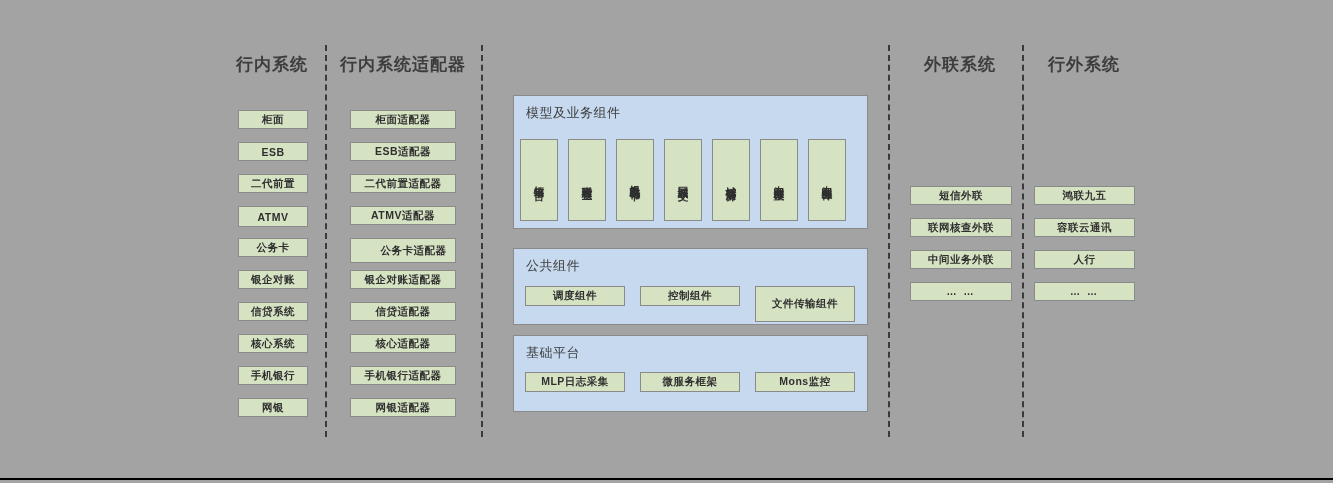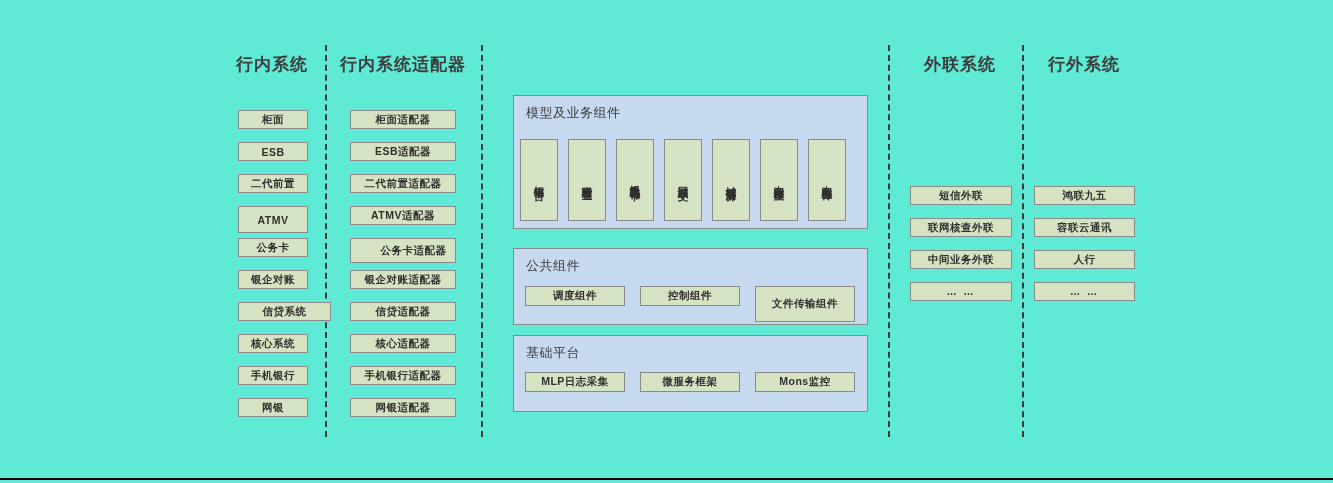--- a/index.html
+++ b/index.html
@@ -9,21 +9,21 @@
     background: #ffffff;
   }
   body {
     font-family: "Liberation Sans", "DejaVu Sans", sans-serif;
     color: #333333;
   }
   #canvas {
     position: relative;
     width: 1333px;
     height: 483px;
-    background: #5eead4;
+    background: #a3a3a3;
     overflow: hidden;
   }
 
   
   .divider {
     position: absolute;
     width: 0;
     border-left: 2px dashed #3a3a3a;
     top: 45px;
     height: 392px;
@@ -119,24 +119,24 @@
       <div class="divider" style="left: 481px;"></div>
       <div class="divider" style="left: 888px;"></div>
       <div class="divider" style="left: 1022px;"></div>
     </div>
 
   <div id="columns-layer">
       <div class="col-title" style="left: 228px; top: 55px; width: 88px;">行内系统</div>
       <div class="gbox" style="left: 238px; top: 110px; width: 70px; height: 19px;">柜面</div>
       <div class="gbox" style="left: 238px; top: 142px; width: 70px; height: 19px;">ESB</div>
       <div class="gbox" style="left: 238px; top: 174px; width: 70px; height: 19px;">二代前置</div>
-      <div class="gbox" style="left: 238px; top: 206px; width: 70px; height: 27px;">ATMV</div>
+      <div class="gbox" style="left: 238px; top: 206px; width: 70px; height: 21px;">ATMV</div>
       <div class="gbox" style="left: 238px; top: 238px; width: 70px; height: 19px;">公务卡</div>
       <div class="gbox" style="left: 238px; top: 270px; width: 70px; height: 19px;">银企对账</div>
-      <div class="gbox" style="left: 238px; top: 302px; width: 93px; height: 19px;">信贷系统</div>
+      <div class="gbox" style="left: 238px; top: 302px; width: 70px; height: 19px;">信贷系统</div>
       <div class="gbox" style="left: 238px; top: 334px; width: 70px; height: 19px;">核心系统</div>
       <div class="gbox" style="left: 238px; top: 366px; width: 70px; height: 19px;">手机银行</div>
       <div class="gbox" style="left: 238px; top: 398px; width: 70px; height: 19px;">网银</div>
       <div class="col-title" style="left: 338px; top: 55px; width: 130px;">行内系统适配器</div>
       <div class="gbox" style="left: 350px; top: 110px; width: 106px; height: 19px;">柜面适配器</div>
       <div class="gbox" style="left: 350px; top: 142px; width: 106px; height: 19px;">ESB适配器</div>
       <div class="gbox" style="left: 350px; top: 174px; width: 106px; height: 19px;">二代前置适配器</div>
       <div class="gbox" style="left: 350px; top: 206px; width: 106px; height: 19px;">ATMV适配器</div>
       <div class="gbox" style="left: 350px; top: 238px; width: 106px; height: 25px; padding-left: 21px;">公务卡适配器</div>
       <div class="gbox" style="left: 350px; top: 270px; width: 106px; height: 19px;">银企对账适配器</div>

